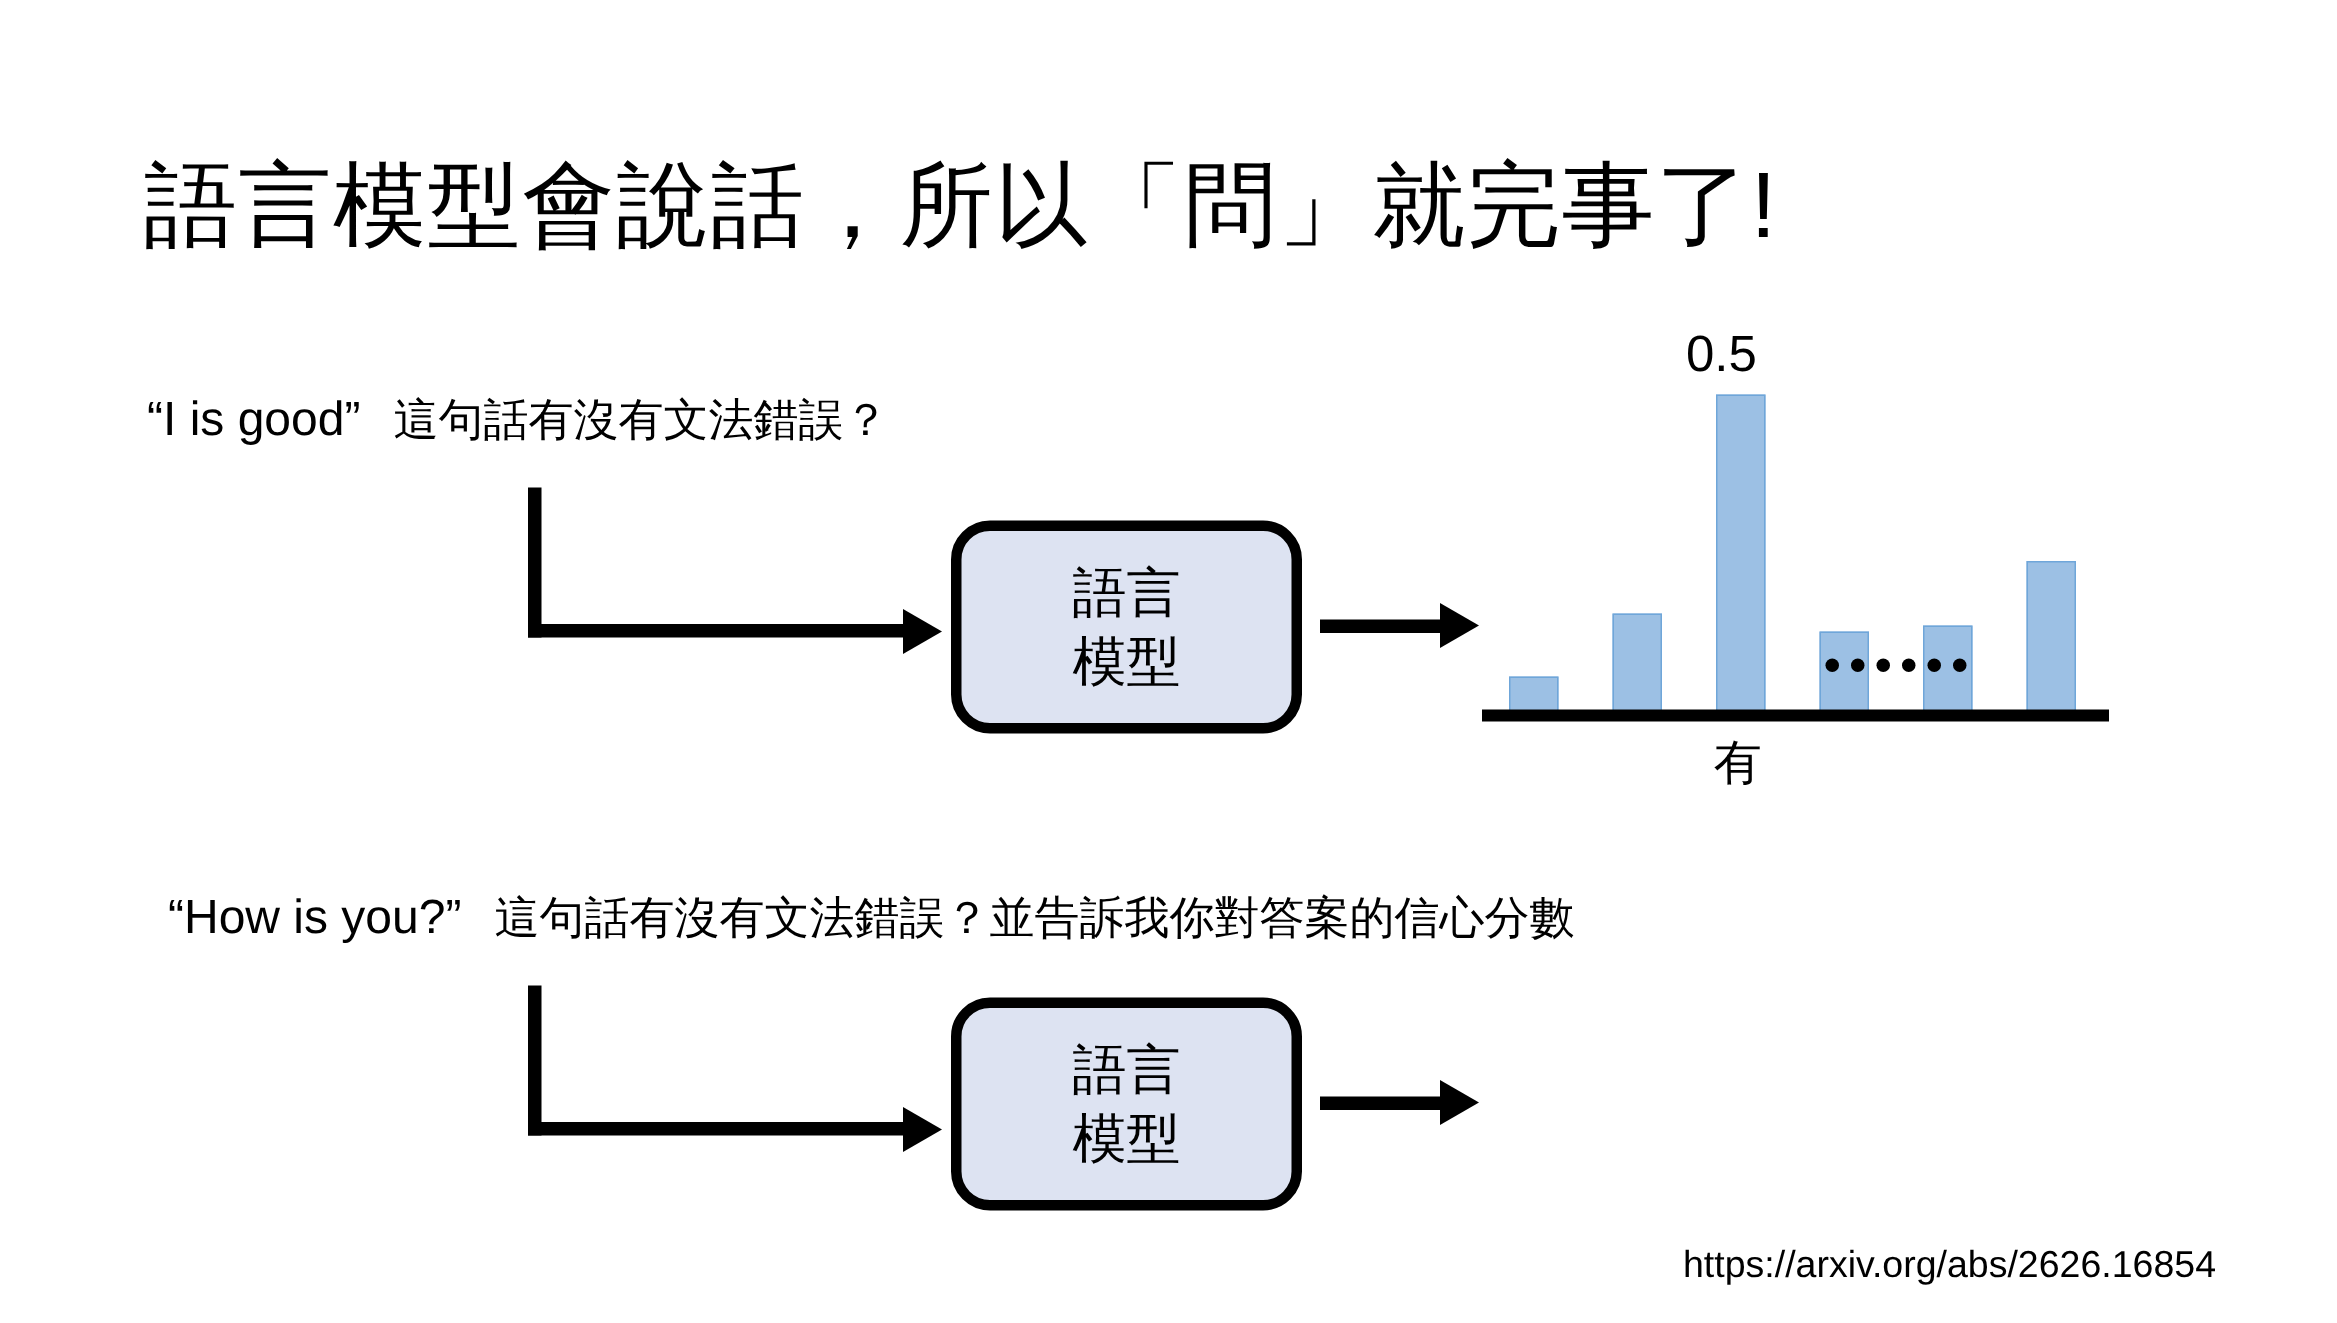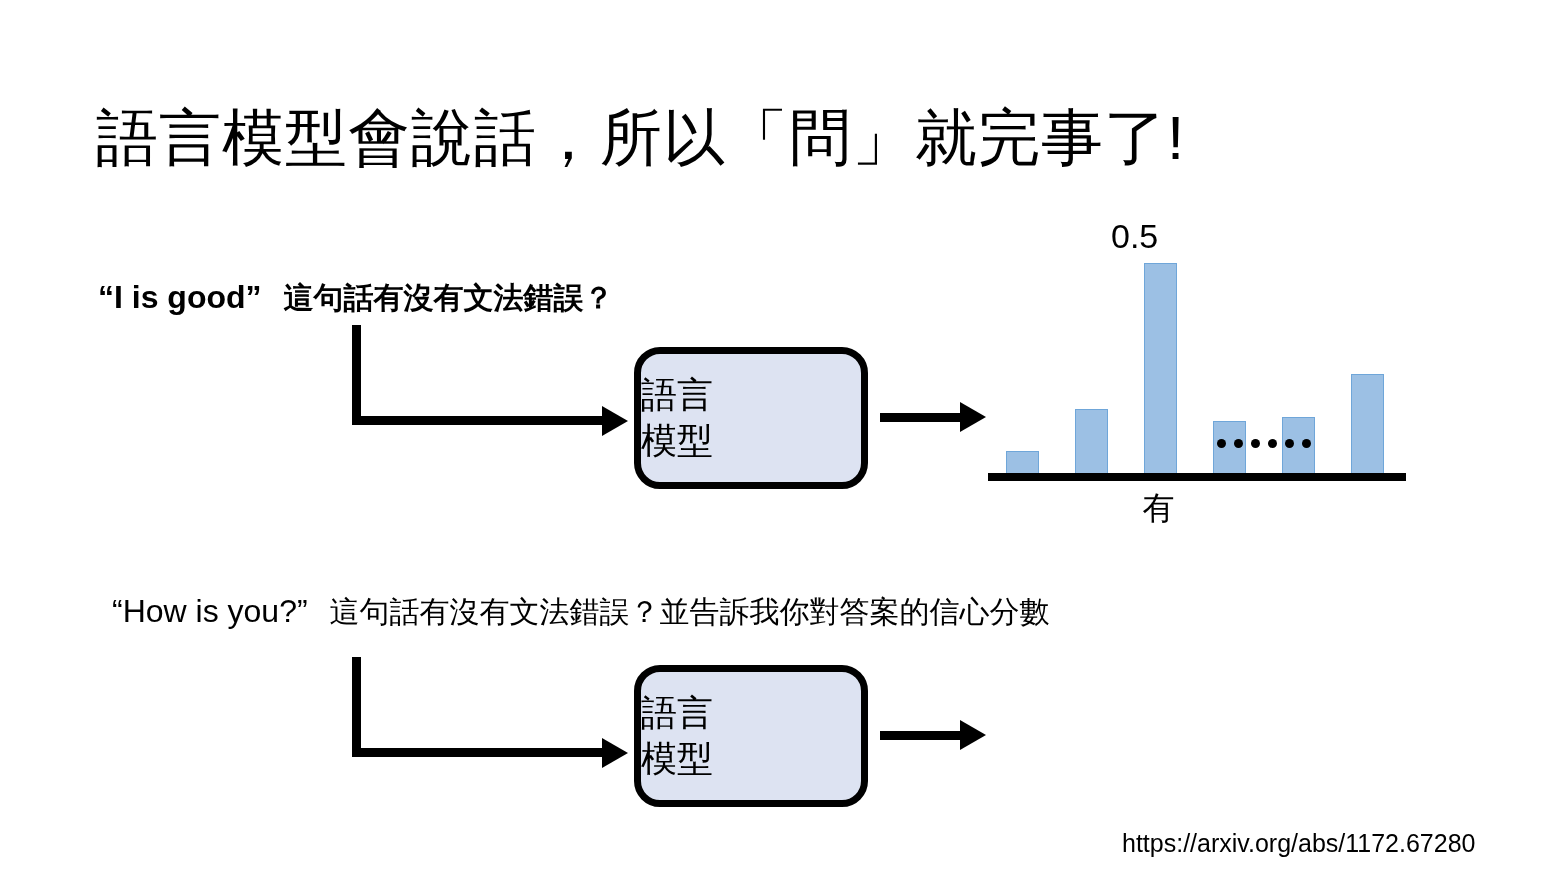--- a/index.html
+++ b/index.html
@@ -41,21 +41,21 @@
   .prompt .en {
     font-size: 32px;
   }
   .prompt .zh {
     font-size: 30px;
   }
   .prompt .gap {
     display: inline-block;
     width: 22px;
   }
-  #prompt-1 { left: 98px; top: 234px; font-weight: bold; }
+  #prompt-1 { left: 98px; top: 216px; }
   #prompt-2 { left: 112px; top: 548px; }
 
   
   .elbow {
     position: absolute;
   }
   .elbow .vert {
     position: absolute;
     left: 0;
     top: 0;
@@ -117,21 +117,21 @@
 
   
   .lm-box {
     position: absolute;
     box-sizing: border-box;
     background: #DDE3F2;
     border: 7px solid #000000;
     border-radius: 26px;
     display: flex;
     flex-direction: column;
-    align-items: flex-start;
+    align-items: center;
     justify-content: center;
     font-size: 36px;
     line-height: 1.28;
     color: #000000;
   }
   #lm-box-1 { left: 634px; top: 303px; width: 234px; height: 142px; }
   #lm-box-2 { left: 634px; top: 621px; width: 234px; height: 142px; }
 
   
   #chart {
@@ -239,21 +239,21 @@
     <div>語言</div>
     <div>模型</div>
   </div>
 
   <div class="straight" id="straight-1">
     <div class="shaft"></div>
     <div class="head"></div>
   </div>
 
   <div id="chart">
-    <div class="peak-label" id="chart-peak-label" style="left: 151px; top: -11.7931px;">0.5</div>
+    <div class="peak-label" id="chart-peak-label" style="left: 164px; top: -11.7931px;">0.5</div>
     <div class="plot" id="chart-plot">
         <div class="bar" style="left: 18px; width: 33px; height: 25.6552px; background: rgb(156, 192, 228); border-color: rgb(111, 166, 217);"></div>
         <div class="bar" style="left: 87px; width: 33px; height: 68.4138px; background: rgb(156, 192, 228); border-color: rgb(111, 166, 217);"></div>
         <div class="bar" style="left: 156px; width: 33px; height: 213.793px; background: rgb(156, 192, 228); border-color: rgb(111, 166, 217);"></div>
         <div class="bar" style="left: 225px; width: 33px; height: 55.5862px; background: rgb(156, 192, 228); border-color: rgb(111, 166, 217);"></div>
         <div class="bar" style="left: 294px; width: 33px; height: 59.8621px; background: rgb(156, 192, 228); border-color: rgb(111, 166, 217);"></div>
         <div class="bar" style="left: 363px; width: 33px; height: 102.621px; background: rgb(156, 192, 228); border-color: rgb(111, 166, 217);"></div>
       </div>
     <div class="ellipsis" id="chart-ellipsis" style="left: 257px; top: 210px;">
         <span></span>
@@ -282,16 +282,16 @@
     <div>模型</div>
   </div>
 
   <div class="straight" id="straight-2">
     <div class="shaft"></div>
     <div class="head"></div>
   </div>
 
 
   <div id="references">
-    <a href="#" id="ref-0">https://arxiv.org/abs/1172.67280</a>
+    <a href="#" id="ref-0">https://arxiv.org/abs/2626.16854</a>
   </div>
 
 </div>
 
 </body></html>

